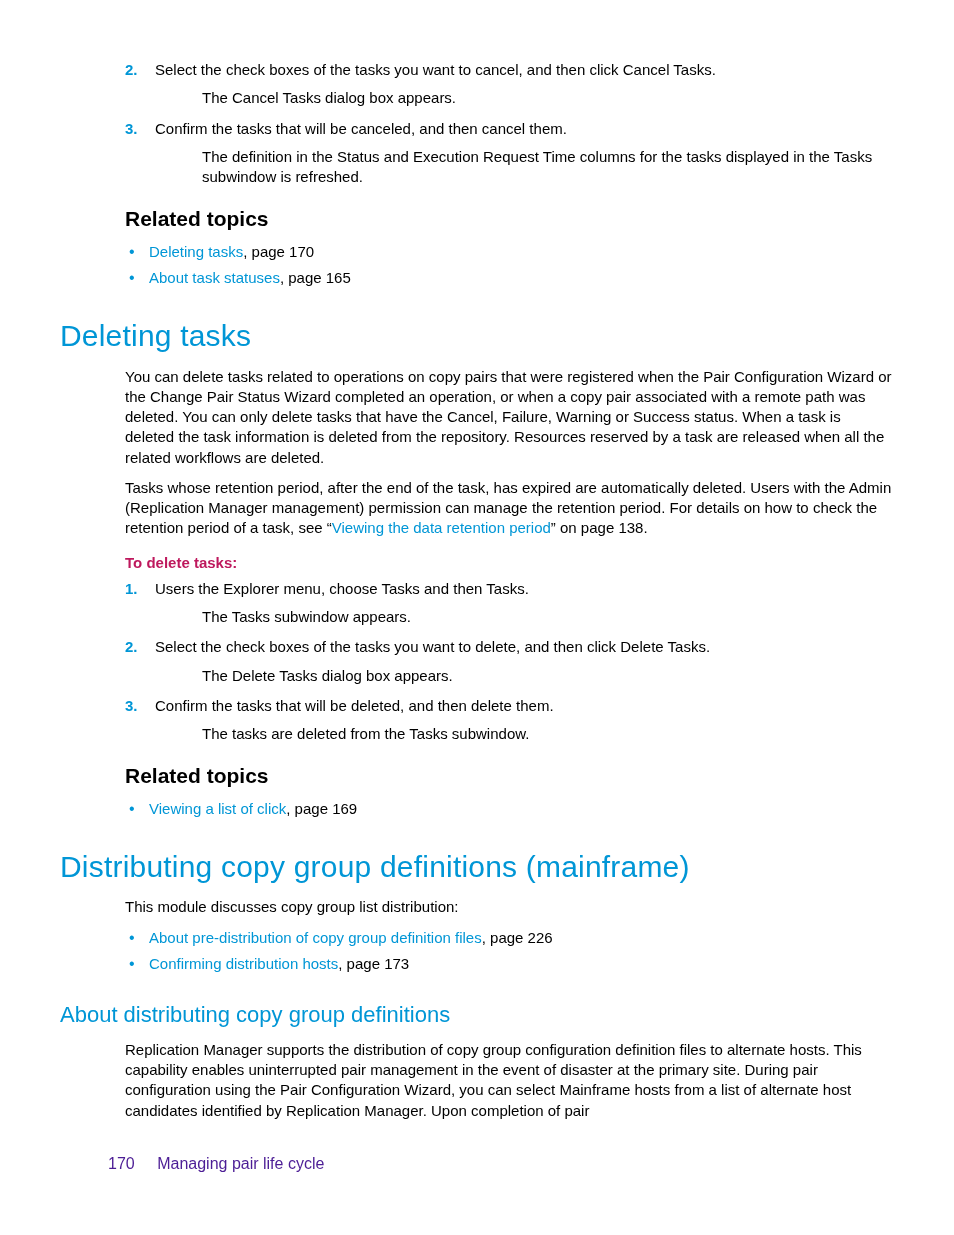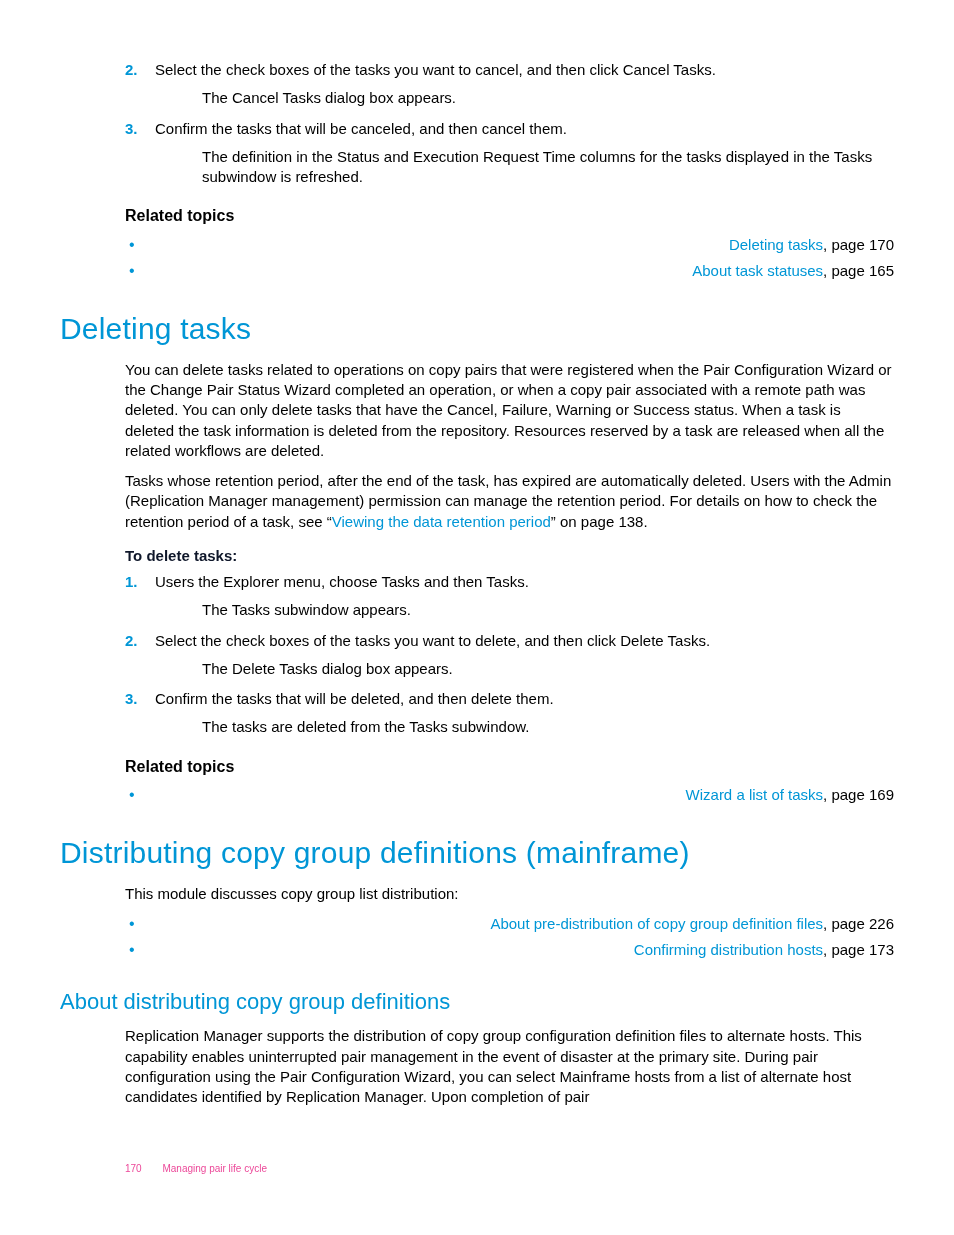--- a/index.html
+++ b/index.html
@@ -37,32 +37,31 @@
     left: 0;
     top: 0;
     color: #0096d6;
     font-weight: bold;
   }
   .li-body { margin-bottom: 8px; }
   .li-sub { margin-top: 8px; margin-bottom: 8px; margin-left: 47px; }
   .related-heading {
     font-weight: bold;
     margin: 18px 0 8px 65px;
-    font-size: 16px;
+    font-size: 21px;
   }
   ul.bullets {
     list-style: none;
     padding: 0;
     margin: 0 0 0 65px;
   }
   ul.bullets > li {
     position: relative;
     padding-left: 24px;
     margin-bottom: 6px;
-    text-align: right;
   }
   ul.bullets > li::before {
     content: "•";
     position: absolute;
     left: 4px;
     top: 0;
     color: #0096d6;
     font-size: 16px;
     line-height: 1.2;
   }
@@ -74,34 +73,34 @@
     margin: 28px 0 10px 0;
     letter-spacing: 0.2px;
   }
   h2.subsection {
     color: #0096d6;
     font-weight: 300;
     font-size: 22px;
     margin: 26px 0 10px 0;
   }
   .procedure-label {
-    color: #0f172a;
+    color: #be185d;
     font-weight: bold;
     margin: 14px 0 6px 65px;
   }
   p.body {
     margin: 0 0 10px 65px;
   }
   b { font-weight: normal; }
   .footer {
     position: absolute;
     bottom: 60px;
-    left: 125px;
-    font-size: 10px;
-    color: #ec4899;
+    left: 108px;
+    font-size: 16px;
+    color: #4c1d95;
   }
   .footer .pagenum { margin-right: 18px; }
 </style>
 </head>
 <body>
 
 <div class="page">
 
   <ol class="numbered">
     <li>
@@ -156,21 +155,21 @@
     <li>
       <span class="num">3.</span>
       <div class="li-body">Confirm the tasks that will be deleted, and then delete them.</div>
       <div class="li-sub">The tasks are deleted from the Tasks subwindow.</div>
     </li>
   </ol>
 
   <div class="related-heading">Related topics</div>
   <ul class="bullets">
     <li>
-      <span class="link">Wizard a list of tasks</span><span>, page 169</span>
+      <span class="link">Viewing a list of click</span><span>, page 169</span>
     </li>
   </ul>
 
   <h1 class="section">Distributing copy group definitions (mainframe)</h1>
   <p class="body">This module discusses copy group list distribution:</p>
   <ul class="bullets">
     <li>
       <span class="link">About pre-distribution of copy group definition files</span><span>, page 226</span>
     </li>
     <li>

